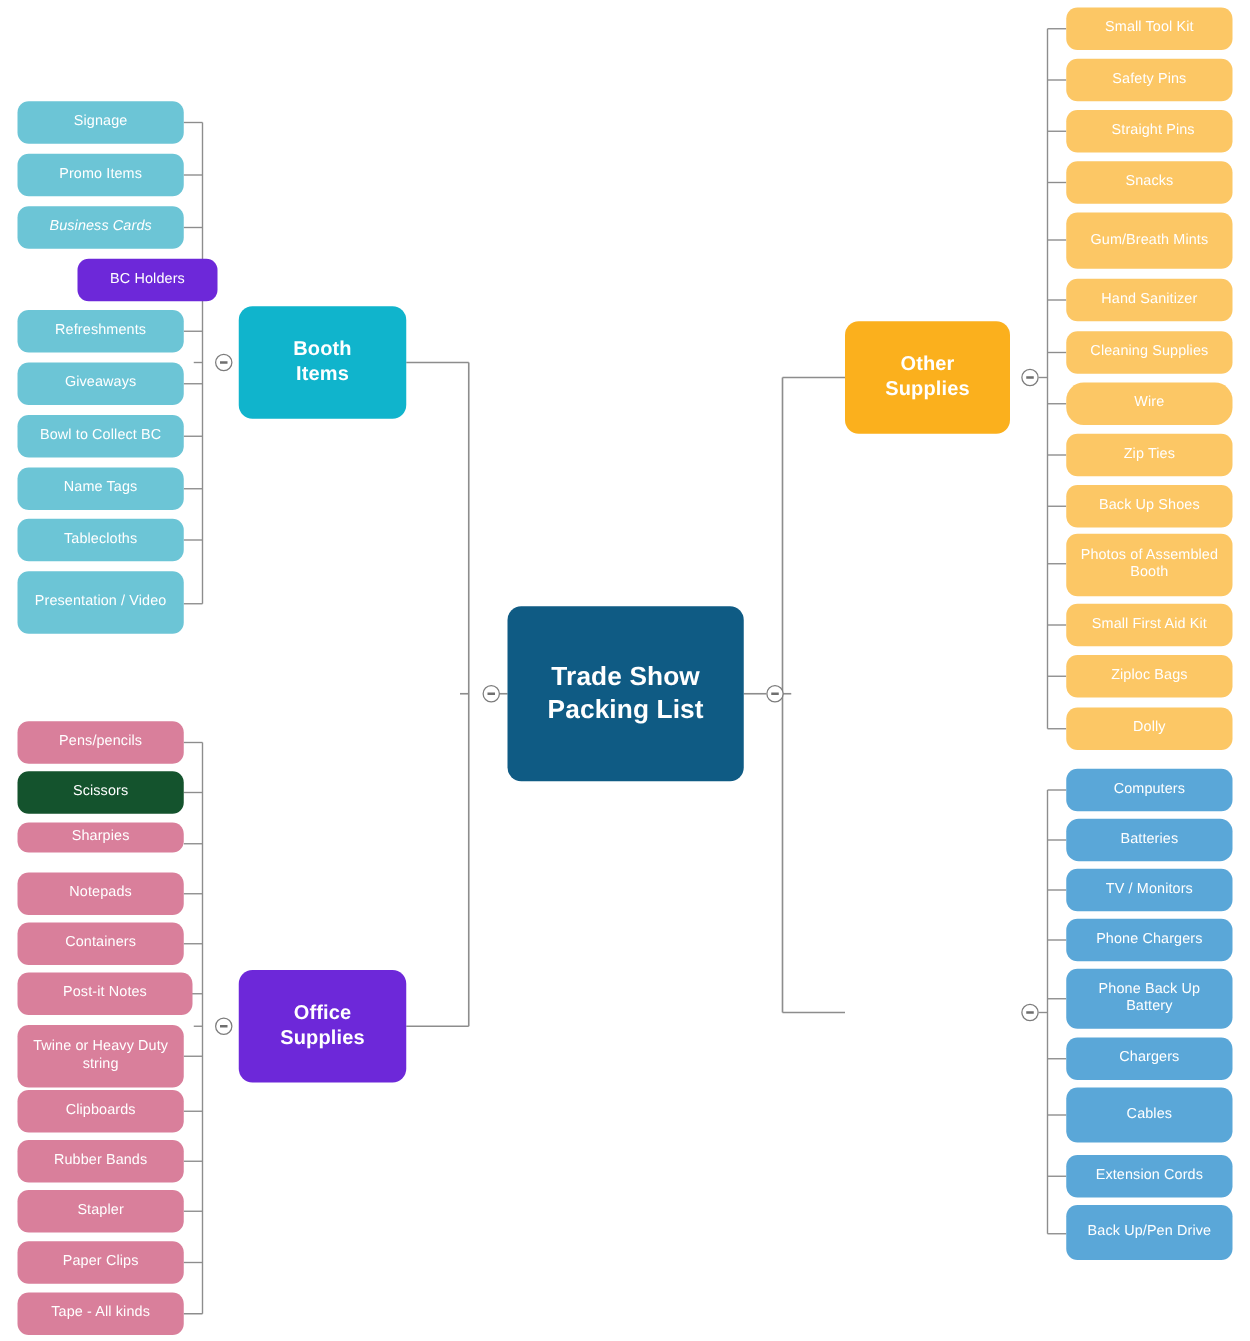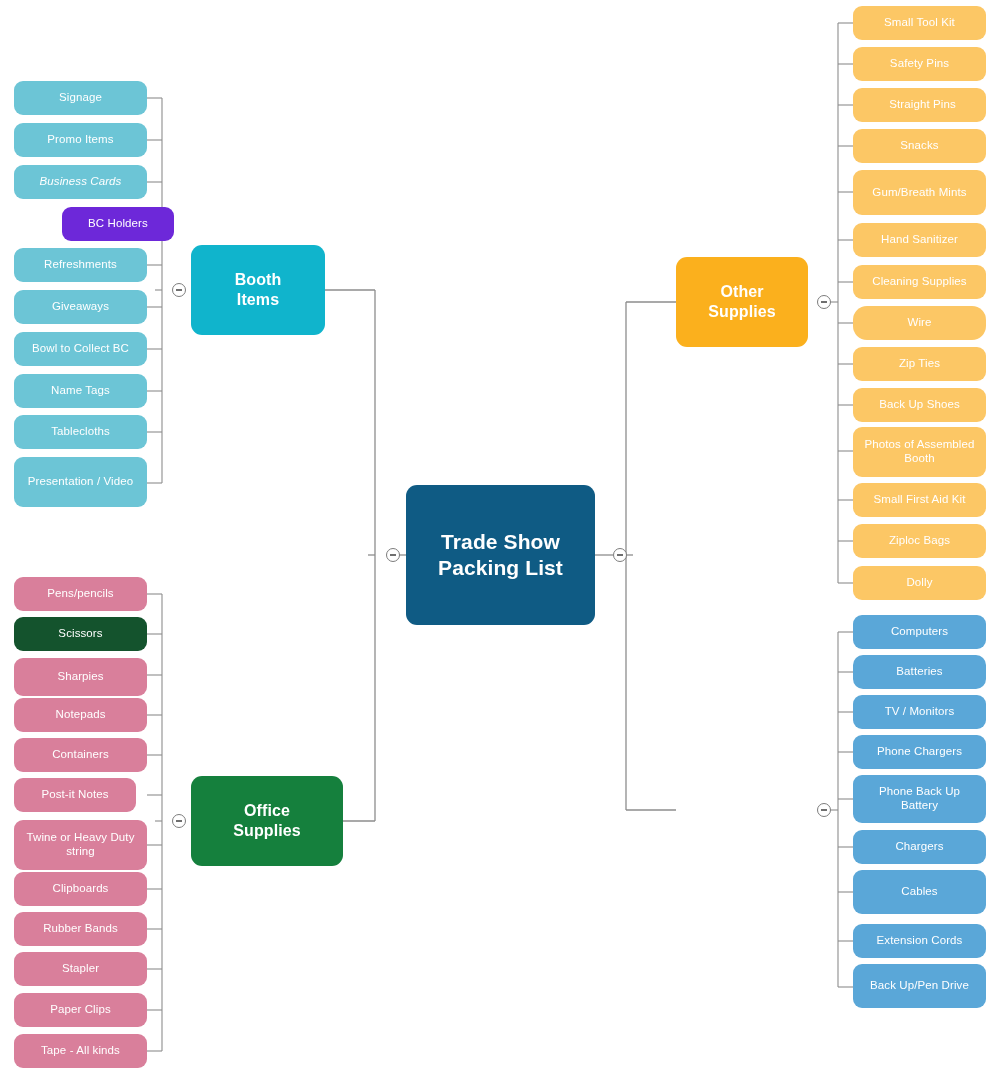--- a/index.html
+++ b/index.html
@@ -177,21 +177,21 @@
     </span>
   </div>
 
   <div class="node branch" id="node-booth-items" style="left: 191px; top: 245px; width: 134px; height: 90px; background: rgb(16, 180, 204);">
     <span>
       <span>Booth</span><br>
       <span>Items</span>
     </span>
   </div>
 
-  <div class="node branch" id="node-office-supplies" style="left: 191px; top: 776px; width: 152px; height: 90px; background: #15803d;">
+  <div class="node branch" id="node-office-supplies" style="left: 191px; top: 776px; width: 134px; height: 90px; background: #6d28d9;">
     <span>
       <span>Office</span><br>
       <span>Supplies</span>
     </span>
   </div>
 
   <div class="node branch" id="node-other-supplies" style="left: 676px; top: 257px; width: 132px; height: 90px; background: rgb(251, 176, 29);">
     <span>
       <span>Other</span><br>
       <span>Supplies</span>
@@ -205,24 +205,24 @@
   <div class="node leaf" style="left: 14px; top: 207px; width: 112px; height: 34px; background: #6d28d9; color: rgb(255, 255, 255); margin-left: 48px;">BC Holders</div>
   <div class="node leaf" style="left: 14px; top: 248px; width: 133px; height: 34px; background: rgb(108, 197, 214); color: rgb(255, 255, 255);">Refreshments</div>
   <div class="node leaf" style="left: 14px; top: 290px; width: 133px; height: 34px; background: rgb(108, 197, 214); color: rgb(255, 255, 255);">Giveaways</div>
   <div class="node leaf" style="left: 14px; top: 332px; width: 133px; height: 34px; background: rgb(108, 197, 214); color: rgb(255, 255, 255);">Bowl to Collect BC</div>
   <div class="node leaf" style="left: 14px; top: 374px; width: 133px; height: 34px; background: rgb(108, 197, 214); color: rgb(255, 255, 255);">Name Tags</div>
   <div class="node leaf" style="left: 14px; top: 415px; width: 133px; height: 34px; background: rgb(108, 197, 214); color: rgb(255, 255, 255);">Tablecloths</div>
   <div class="node leaf" style="left: 14px; top: 457px; width: 133px; height: 50px; background: rgb(108, 197, 214); color: rgb(255, 255, 255);">Presentation / Video</div>
 
   <div class="node leaf" style="left: 14px; top: 577px; width: 133px; height: 34px; background: rgb(217, 127, 155); color: rgb(255, 255, 255);">Pens/pencils</div>
   <div class="node leaf" style="left: 14px; top: 617px; width: 133px; height: 34px; background: #14532d; color: rgb(255, 255, 255);">Scissors</div>
-  <div class="node leaf" style="left: 14px; top: 658px; width: 133px; height: 38px; background: rgb(217, 127, 155); color: rgb(255, 255, 255);">Sharpies</div>
+  <div class="node leaf" style="left: 14px; top: 658px; width: 133px; height: 24px; background: rgb(217, 127, 155); color: rgb(255, 255, 255);">Sharpies</div>
   <div class="node leaf" style="left: 14px; top: 698px; width: 133px; height: 34px; background: rgb(217, 127, 155); color: rgb(255, 255, 255);">Notepads</div>
   <div class="node leaf" style="left: 14px; top: 738px; width: 133px; height: 34px; background: rgb(217, 127, 155); color: rgb(255, 255, 255);">Containers</div>
-  <div class="node leaf" style="left: 14px; top: 778px; width: 122px; height: 34px; background: rgb(217, 127, 155); color: rgb(255, 255, 255);">Post-it Notes</div>
+  <div class="node leaf" style="left: 14px; top: 778px; width: 140px; height: 34px; background: rgb(217, 127, 155); color: rgb(255, 255, 255);">Post-it Notes</div>
   <div class="node leaf" style="left: 14px; top: 820px; width: 133px; height: 50px; background: rgb(217, 127, 155); color: rgb(255, 255, 255);">Twine or Heavy Duty string</div>
   <div class="node leaf" style="left: 14px; top: 872px; width: 133px; height: 34px; background: rgb(217, 127, 155); color: rgb(255, 255, 255);">Clipboards</div>
   <div class="node leaf" style="left: 14px; top: 912px; width: 133px; height: 34px; background: rgb(217, 127, 155); color: rgb(255, 255, 255);">Rubber Bands</div>
   <div class="node leaf" style="left: 14px; top: 952px; width: 133px; height: 34px; background: rgb(217, 127, 155); color: rgb(255, 255, 255);">Stapler</div>
   <div class="node leaf" style="left: 14px; top: 993px; width: 133px; height: 34px; background: rgb(217, 127, 155); color: rgb(255, 255, 255);">Paper Clips</div>
   <div class="node leaf" style="left: 14px; top: 1034px; width: 133px; height: 34px; background: rgb(217, 127, 155); color: rgb(255, 255, 255);">Tape - All kinds</div>
 
   <div class="node leaf" style="left: 853px; top: 6px; width: 133px; height: 34px; background: rgb(252, 199, 101); color: rgb(255, 255, 255);">Small Tool Kit</div>
   <div class="node leaf" style="left: 853px; top: 47px; width: 133px; height: 34px; background: rgb(252, 199, 101); color: rgb(255, 255, 255);">Safety Pins</div>
   <div class="node leaf" style="left: 853px; top: 88px; width: 133px; height: 34px; background: rgb(252, 199, 101); color: rgb(255, 255, 255); padding-left: 12px;">Straight Pins</div>

